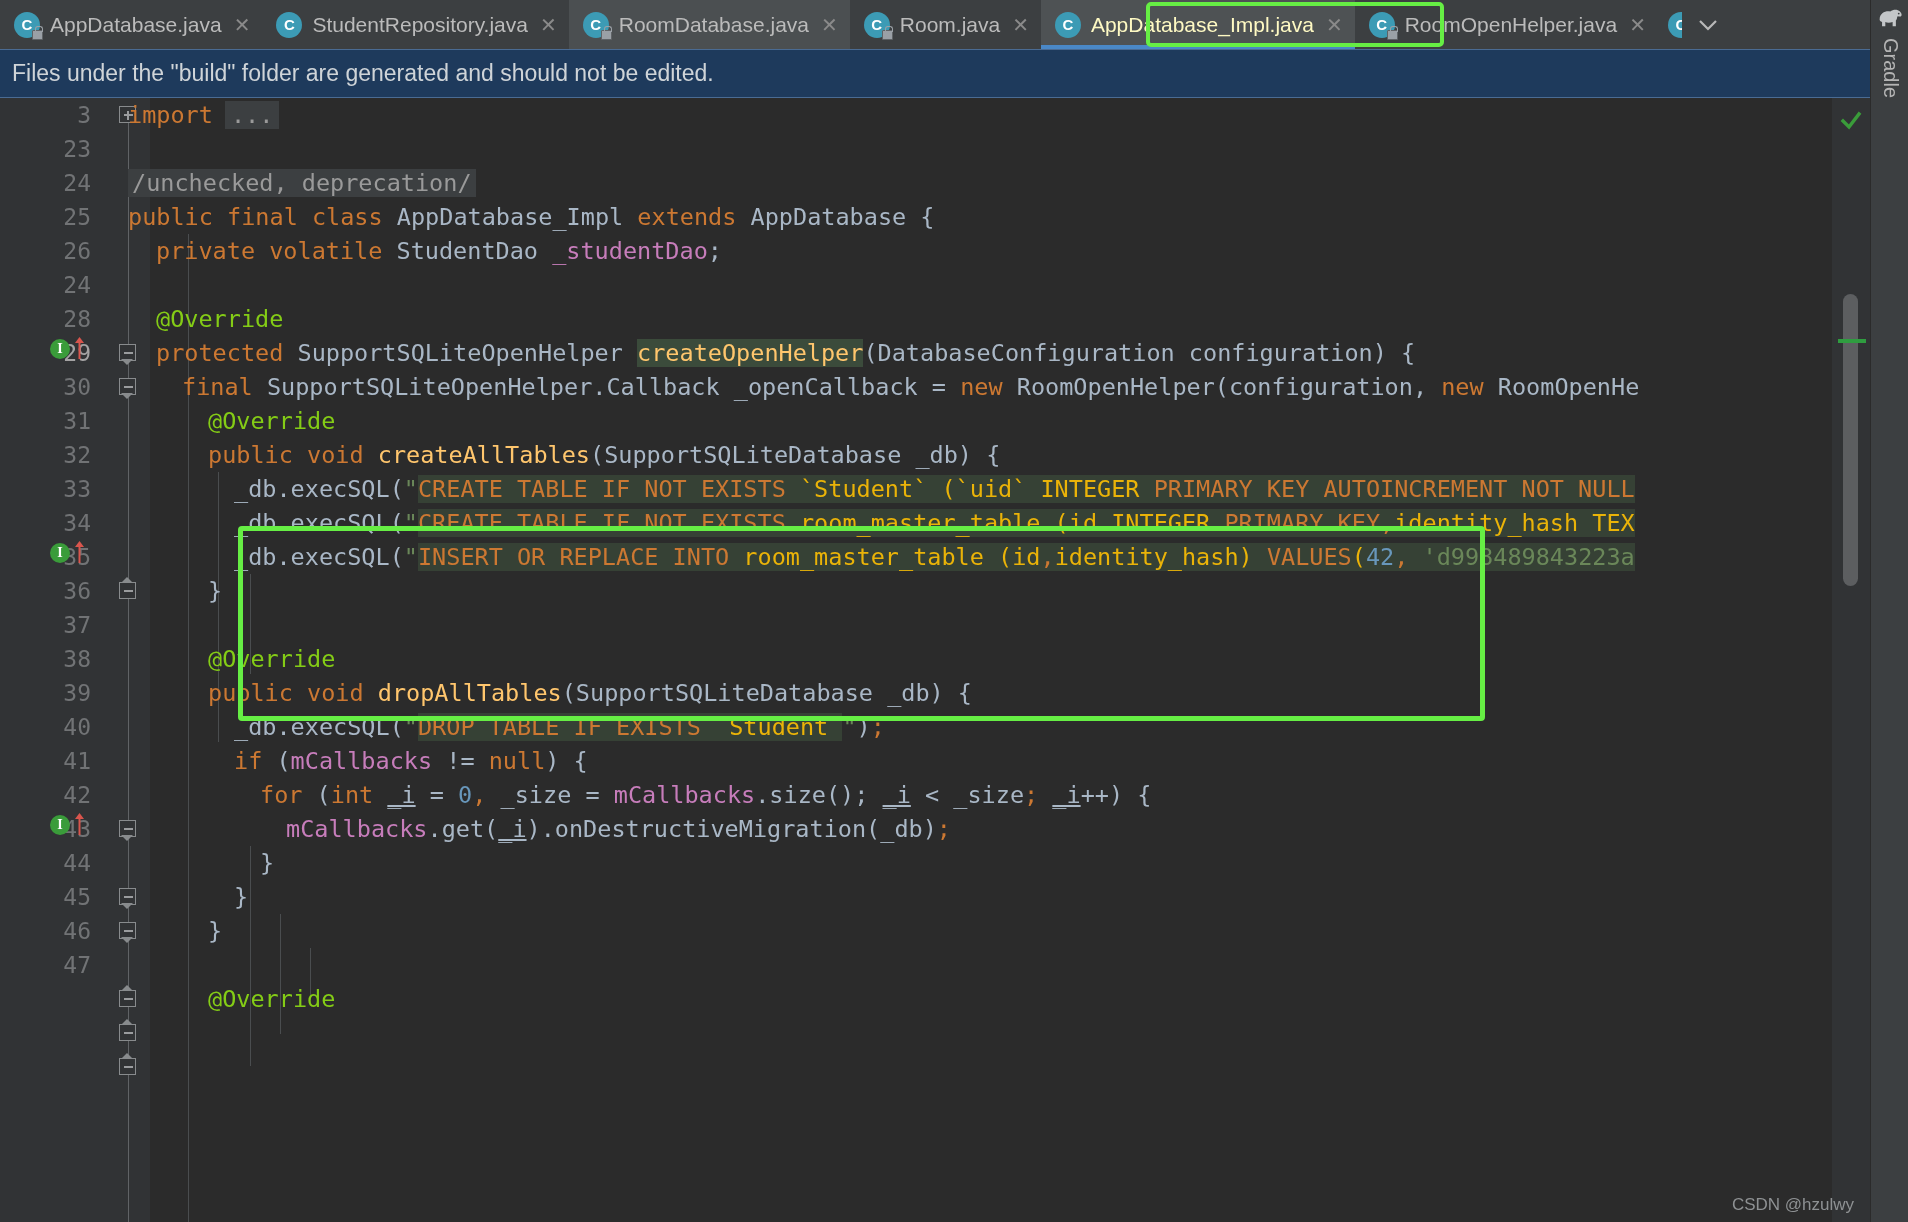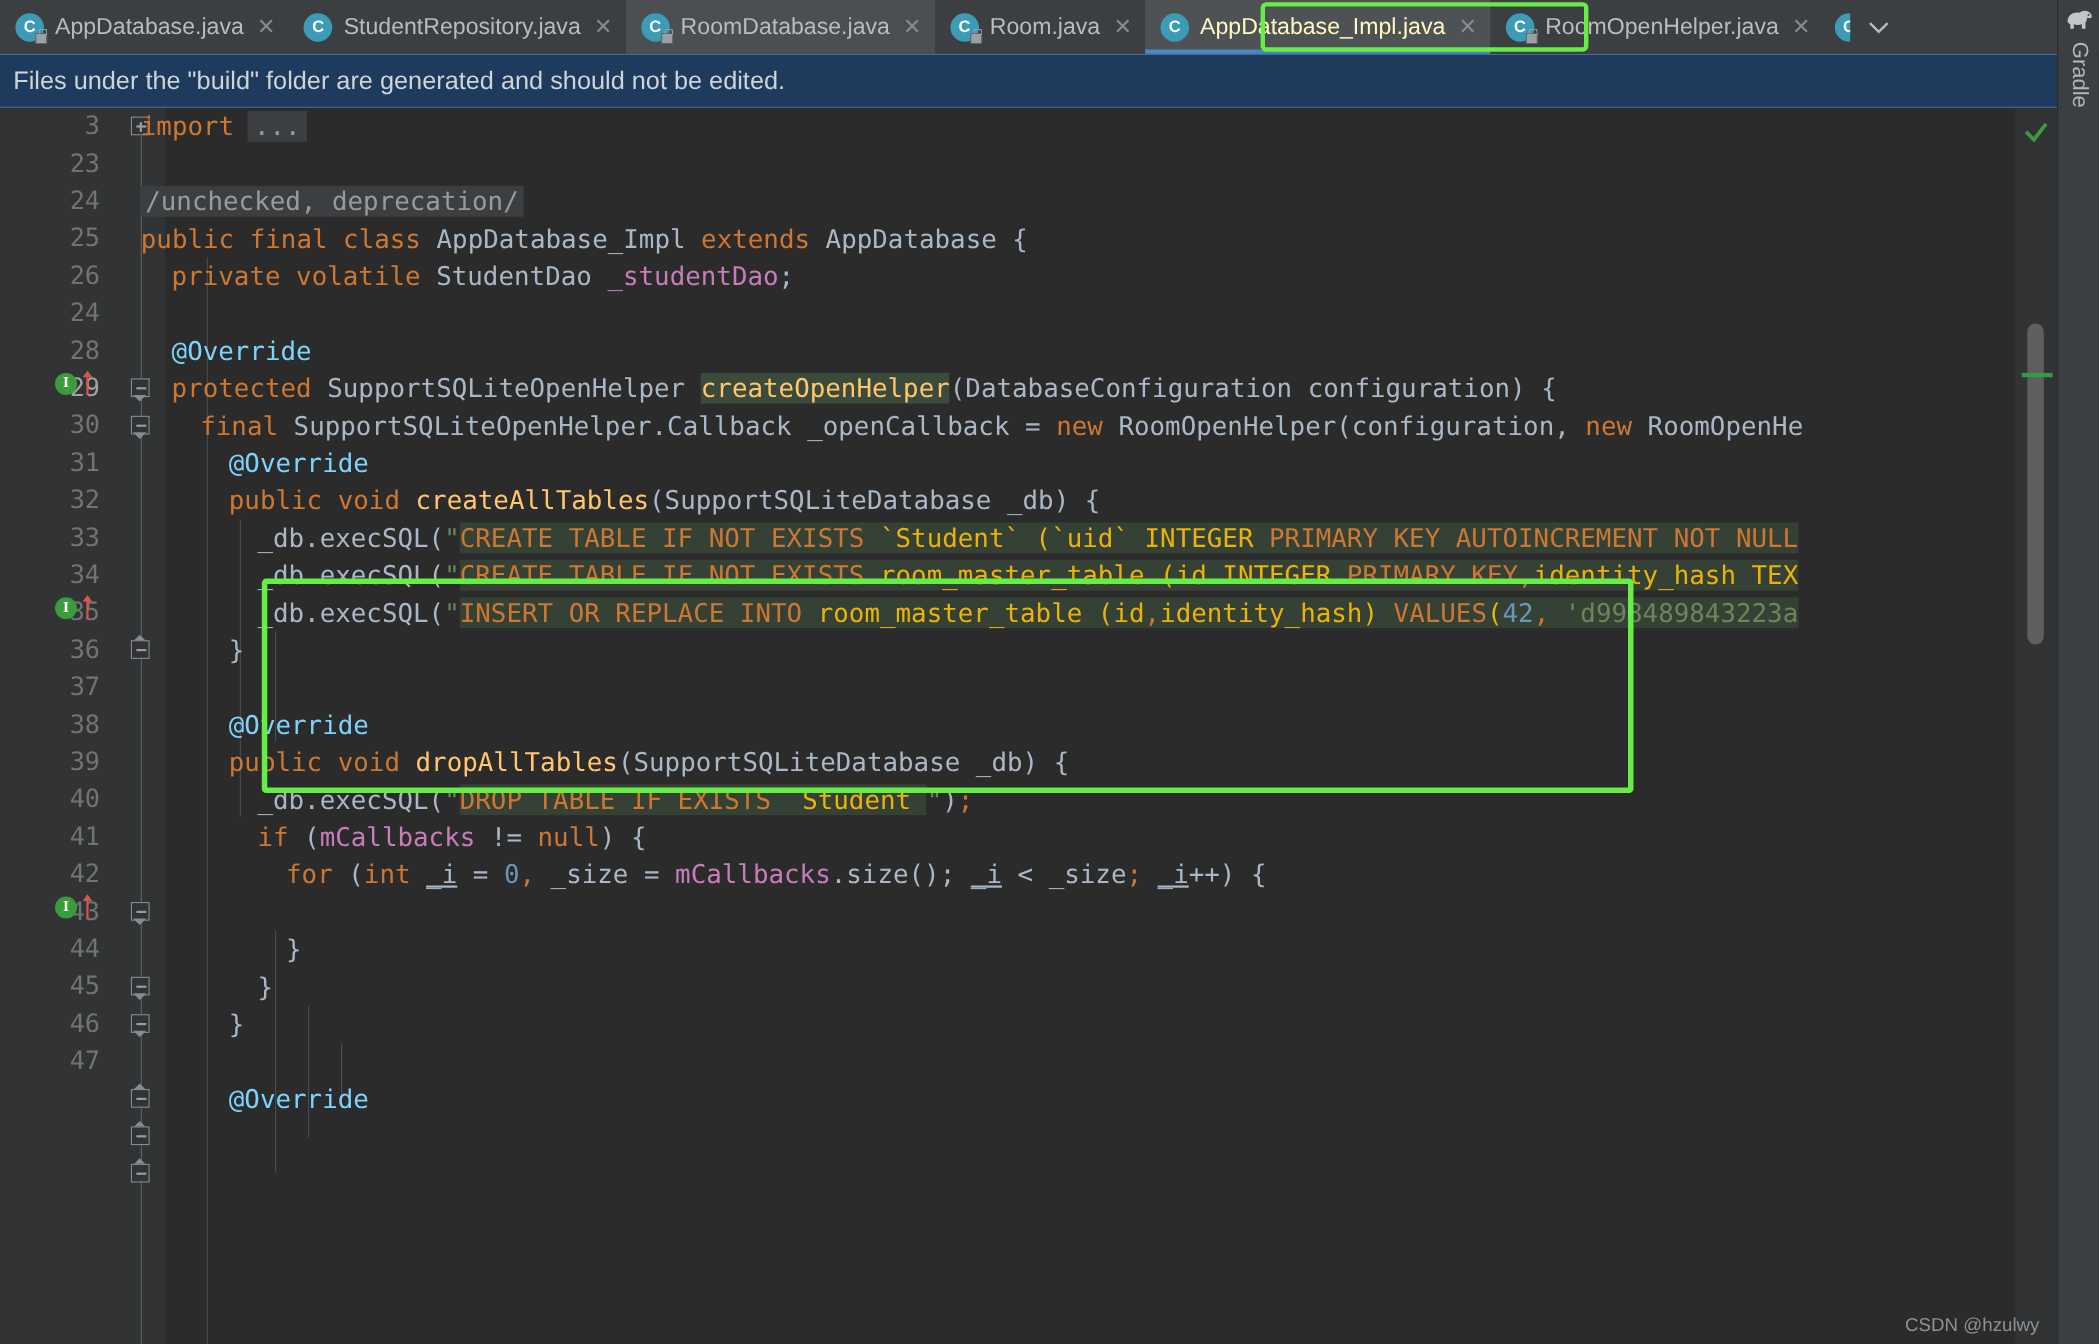--- a/index.html
+++ b/index.html
@@ -159,21 +159,21 @@
     position: absolute; left: 0;
     height: 34px; line-height: 34px;
     font-family: "DejaVu Sans Mono", monospace;
     font-size: 23.5px;
     white-space: pre;
     color: #a9b7c6;
   }
   .kw   { color: #cc7832; }         
   .id   { color: #a9b7c6; }         
   .mth  { color: #ffc66d; }         
-  .ann  { color: #7dd3fc; }         
+  .ann  { color: #84cc16; }         
   .num  { color: #6897bb; }         
   .fld  { color: #c77dbb; }         
   .str  { color: #6a8759; }         
   .sql  { color: #cc7832; }         
   .sqlid{ color: #eab308; }
   .cmtbg{ background: #3c3f41; color: #9a9a9a; }
   .strbg{ background: #364135; }    
 
   
   .fold {
@@ -492,20 +492,21 @@
     <div class="cl" style="top:544px; left:58px;"><span class="ann">@Override</span></div>
 
     <div class="cl" style="top:578px; left:58px;"><span class="kw">public void </span><span class="mth">dropAllTables</span><span class="id">(SupportSQLiteDatabase _db) {</span></div>
 
     <div class="cl" style="top:612px; left:84px;"><span class="id">_db.execSQL(</span><span class="str">"</span><span class="strbg"><span class="sql">DROP TABLE IF EXISTS </span><span class="sqlid">`Student`</span></span><span class="str">"</span><span class="id">)</span><span class="kw">;</span></div>
 
     <div class="cl" style="top:646px; left:84px;"><span class="kw">if </span><span class="id">(</span><span class="fld">mCallbacks</span><span class="id"> != </span><span class="kw">null</span><span class="id">) {</span></div>
 
     <div class="cl" style="top:680px; left:110px;"><span class="kw">for </span><span class="id">(</span><span class="kw">int </span><span class="id" style="text-decoration:underline;">_i</span><span class="id"> = </span><span class="num">0</span><span class="kw">, </span><span class="id">_size = </span><span class="fld">mCallbacks</span><span class="id">.size(); </span><span class="id" style="text-decoration:underline;">_i</span><span class="id"> &lt; _size</span><span class="kw">; </span><span class="id" style="text-decoration:underline;">_i</span><span class="id">++) {</span></div>
 
+    <div class="cl" style="top:714px; left:136px;"><span class="fld">mCallbacks</span><span class="id">.get(</span><span class="id" style="text-decoration:underline;">_i</span><span class="id">).onDestructiveMigration(_db)</span><span class="kw">;</span></div>
 
     <div class="cl" style="top:748px; left:110px;"><span class="id">}</span></div>
 
     <div class="cl" style="top:782px; left:84px;"><span class="id">}</span></div>
 
     <div class="cl" style="top:816px; left:58px;"><span class="id">}</span></div>
 
     <div class="cl" style="top:884px; left:58px;"><span class="ann">@Override</span></div>
   </div>
 

